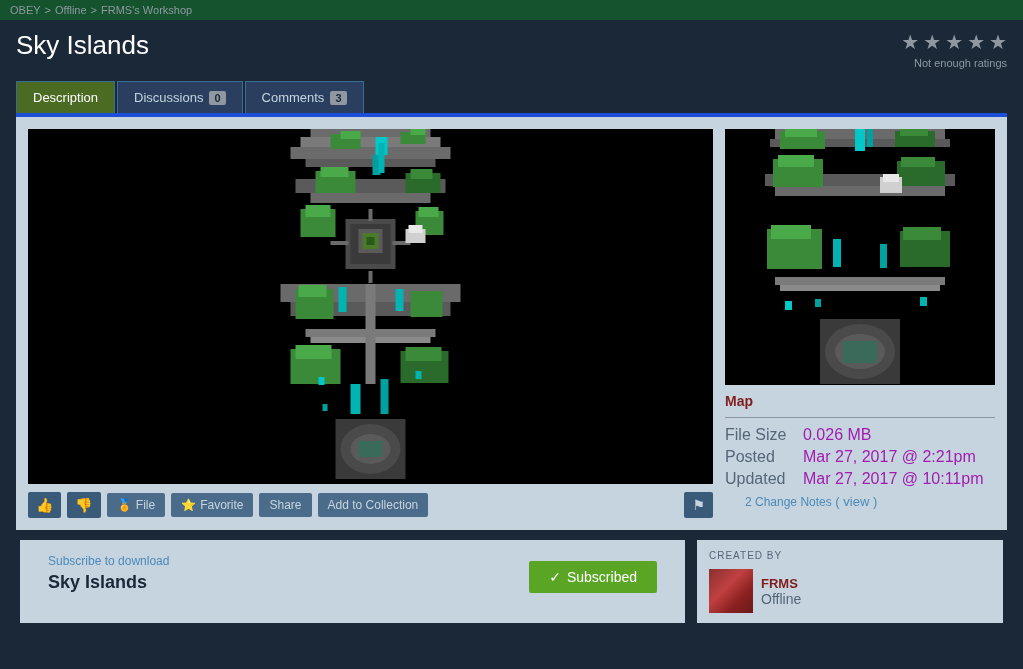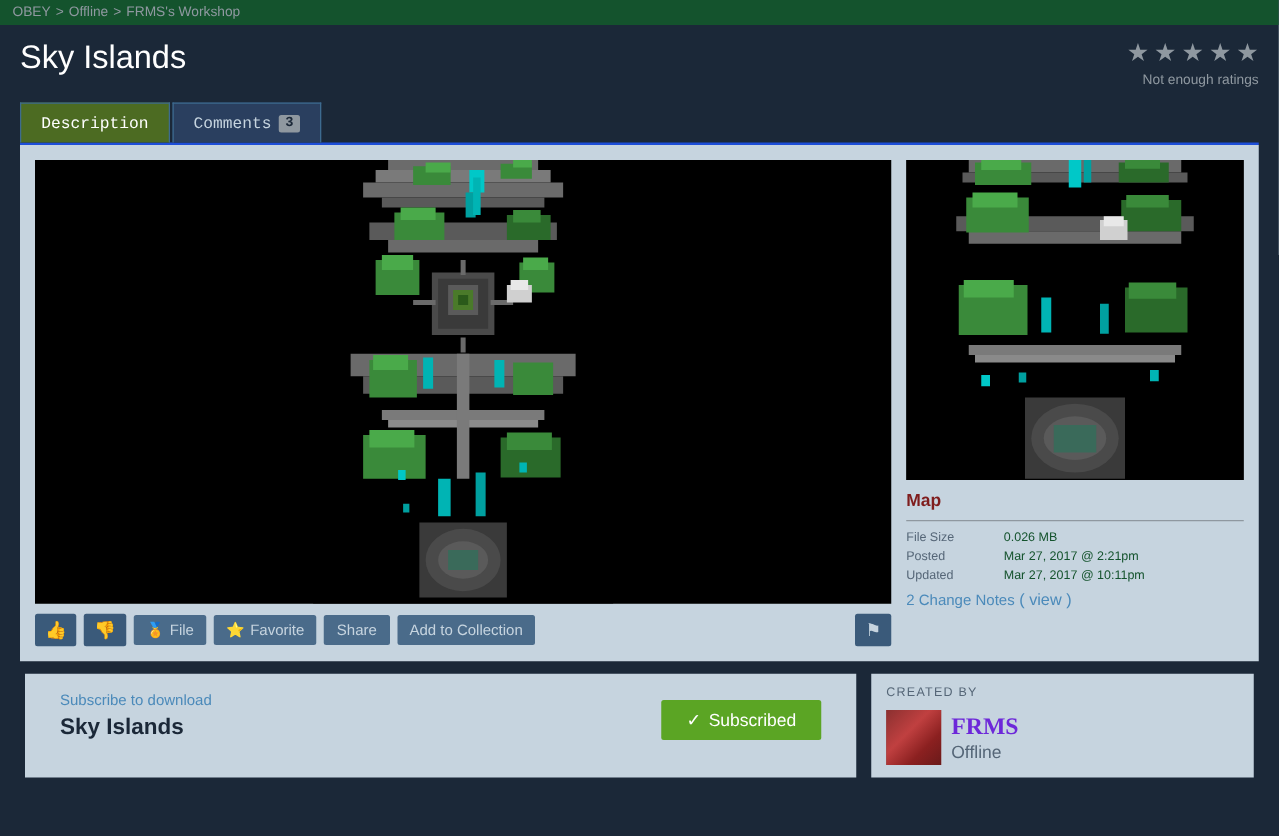--- a/index.html
+++ b/index.html
@@ -59,23 +59,22 @@
       font-size: 20px;
     }
     .rating-label {
       font-size: 11px;
       color: #8f98a0;
     }
 
     
     .tabs-bar {
       display: flex;
-      border-bottom: 2px solid #1d4ed8;
+      border-bottom: 4px solid #1d4ed8;
       margin-bottom: 0;
-      font-family: Liberation Mono, monospace;
     }
     .tab {
       padding: 8px 16px;
       cursor: pointer;
       font-size: 13px;
       color: #c6d4df;
       background: #2a3f5f;
       border: 1px solid #3d6b8f;
       border-bottom: none;
       margin-right: 2px;
@@ -172,29 +171,29 @@
     }
     .divider {
       border: none;
       border-top: 1px solid #8f98a0;
       margin: 8px 0;
     }
     .meta-row {
       display: flex;
       gap: 8px;
       margin-bottom: 4px;
-      font-size: 10px;
+      font-size: 16px;
       color: #1b2838;
     }
     .meta-key {
       min-width: 70px;
       color: #556677;
     }
     .meta-val {
-      color: #14532d;
+      color: #a21caf;
     }
     .change-notes-link {
       color: #4b8aba;
       font-size: 12px;
       cursor: pointer;
       text-decoration: none;
     }
     .view-link {
       color: #4b8aba;
       cursor: pointer;
@@ -267,25 +266,24 @@
       justify-content: center;
       overflow: hidden;
     }
     .creator-avatar-img {
       width: 44px;
       height: 44px;
       background: linear-gradient(135deg, #8b3030 0%, #c04040 40%, #8b2020 70%, #6a1a1a 100%);
       position: relative;
     }
     .creator-name {
-      font-size: 19px;
-      color: #6d28d9;
+      font-size: 13px;
+      color: #7f1d1d;
       cursor: pointer;
       font-weight: bold;
-      font-family: Liberation Serif, serif;
     }
     .creator-status {
       font-size: 14px;
       color: #556677;
     }
 
     
     .main-img-svg, .thumb-img-svg {
       width: 100%;
       height: 100%;
@@ -316,20 +314,24 @@
       </div>
       <div class="rating-label">Not enough ratings</div>
     </div>
   </div>
 
   <div class="tabs-bar">
     <a class="tab active">
       <span>Description</span>
     </a>
     <a class="tab">
+      <span>Discussions</span>
+      <span class="tab-badge">0</span>
+    </a>
+    <a class="tab">
       <span>Comments</span>
       <span class="tab-badge">3</span>
     </a>
   </div>
 
   <div class="content-panel">
 
     <div class="left-section">
       <div class="main-image-container">
 
@@ -495,21 +497,21 @@
       </div>
       <div class="meta-row">
         <span class="meta-key">Posted</span>
         <span class="meta-val">Mar 27, 2017 @ 2:21pm</span>
       </div>
       <div class="meta-row">
         <span class="meta-key">Updated</span>
         <span class="meta-val">Mar 27, 2017 @ 10:11pm</span>
       </div>
 
-      <div style="margin-top: 6px;">
+      <div style="margin-top: 6px; margin-left: 20px;">
         <a class="change-notes-link">2 Change Notes</a>
         <span class="view-link">( view )</span>
       </div>
     </div>
 
   </div>
 
   <div class="bottom-section">
 
     <div class="subscribe-box">

